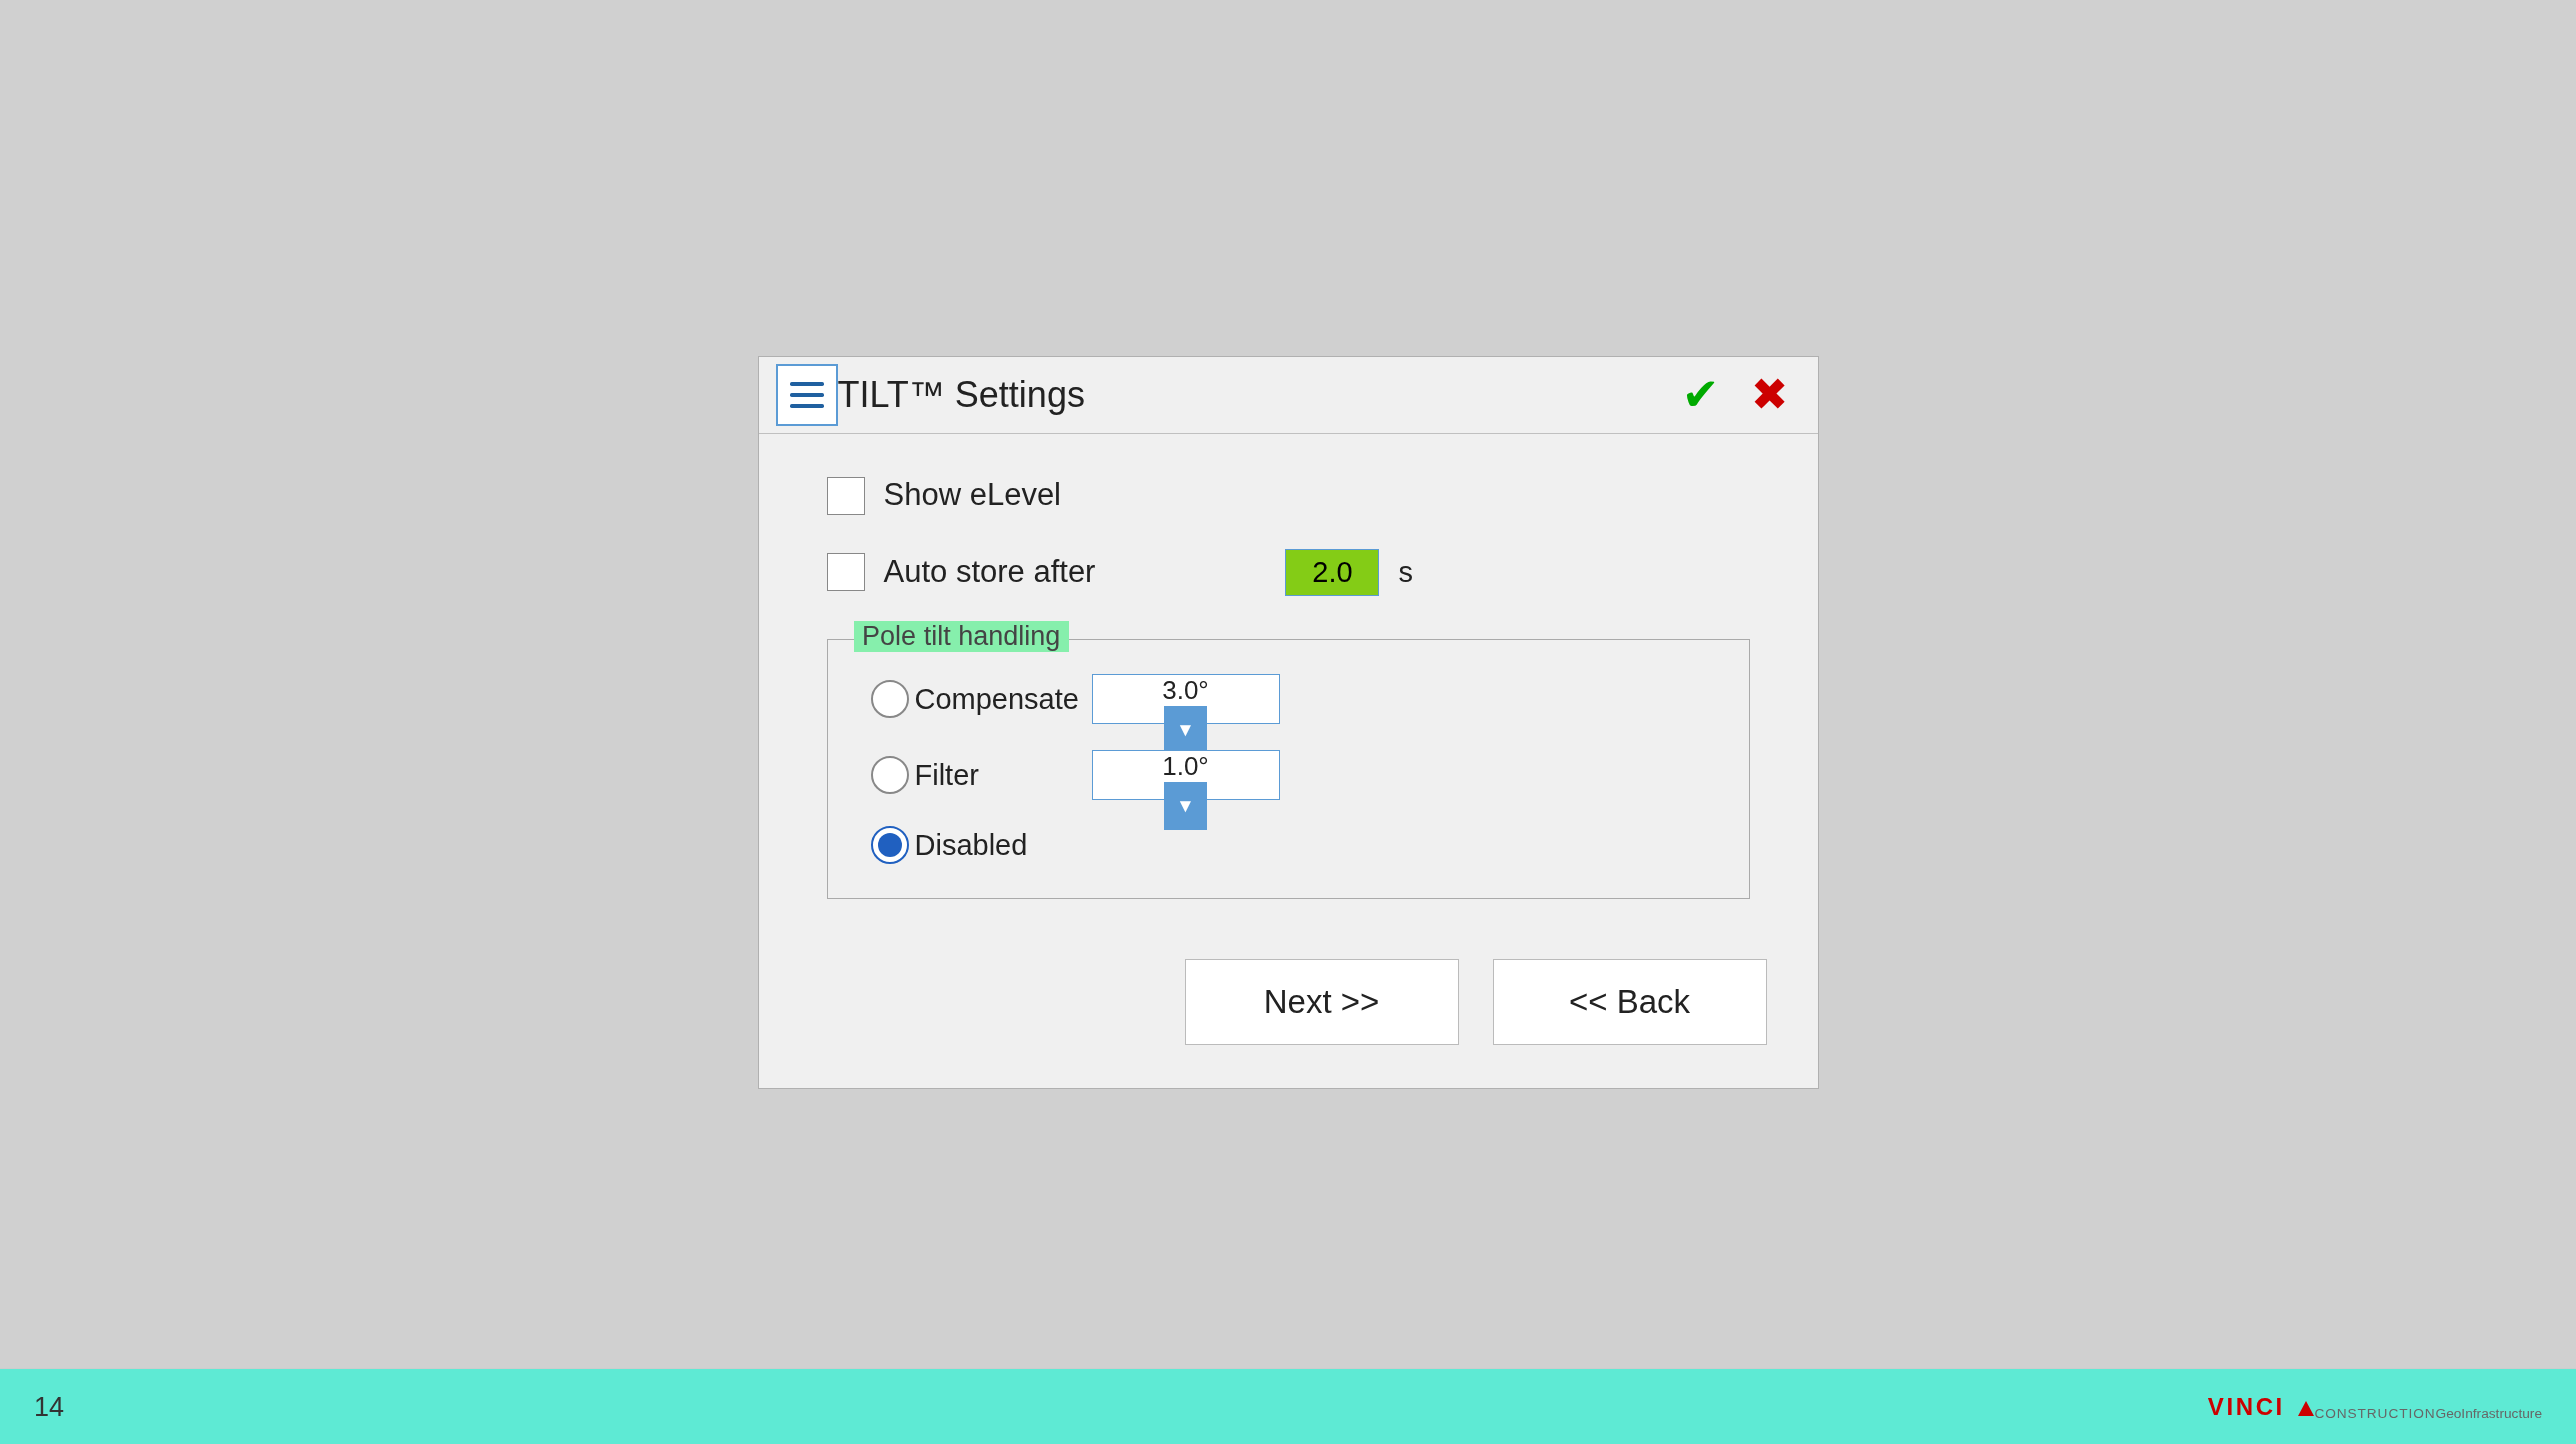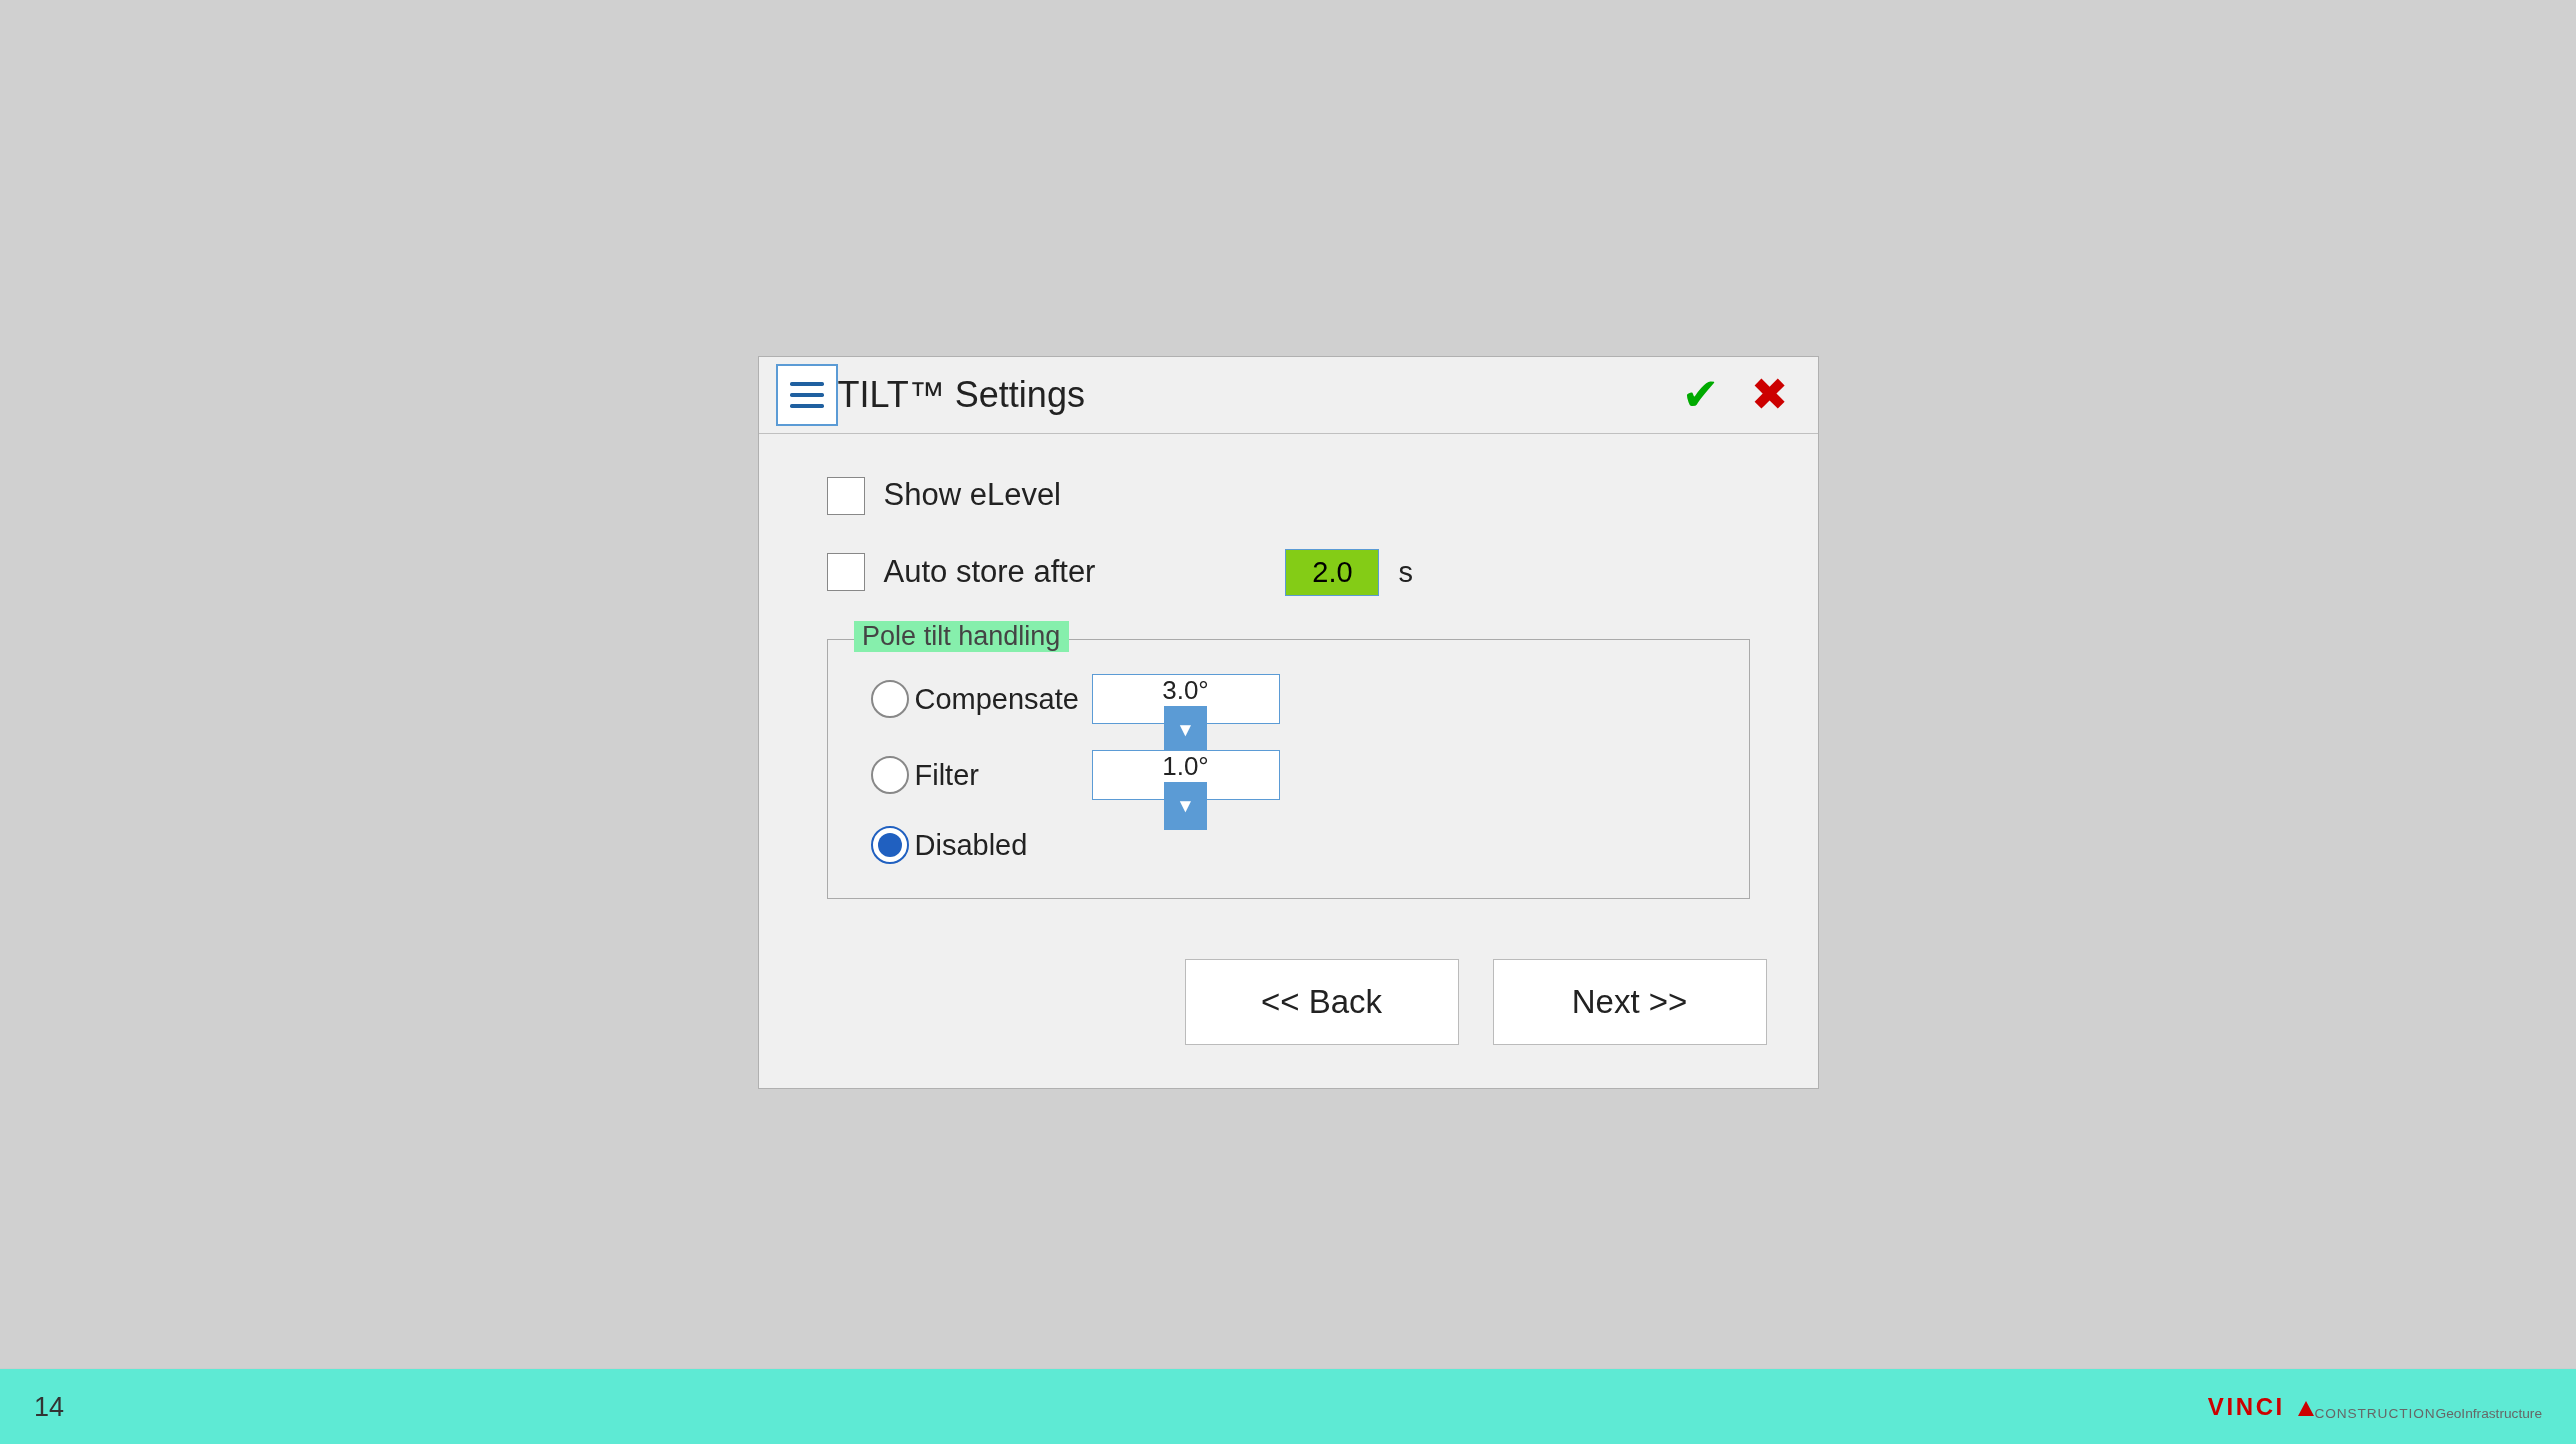--- a/index.html
+++ b/index.html
@@ -387,22 +387,22 @@
             </div>
             <span class="radio-label">Disabled</span>
           </div>
 
         </div>
       </div>
 
     </div>
 
     <div class="dialog-footer">
+      <button class="nav-btn">Next &gt;&gt;</button>
       <button class="nav-btn">&lt;&lt; Back</button>
-      <button class="nav-btn">Next &gt;&gt;</button>
     </div>
 
   </div>
 
   <div class="bottom-bar">
     <span class="page-number">14</span>
     <div class="vinci-logo">
       <span class="vinci-text">
         <span>VINCI</span>
         <span style="display:inline-block;width:0;height:0;border-left:8.6px solid transparent;border-right:8.6px solid transparent;border-bottom:15.4px solid #cc0000;margin-left:4.3px;vertical-align:middle;"></span>

